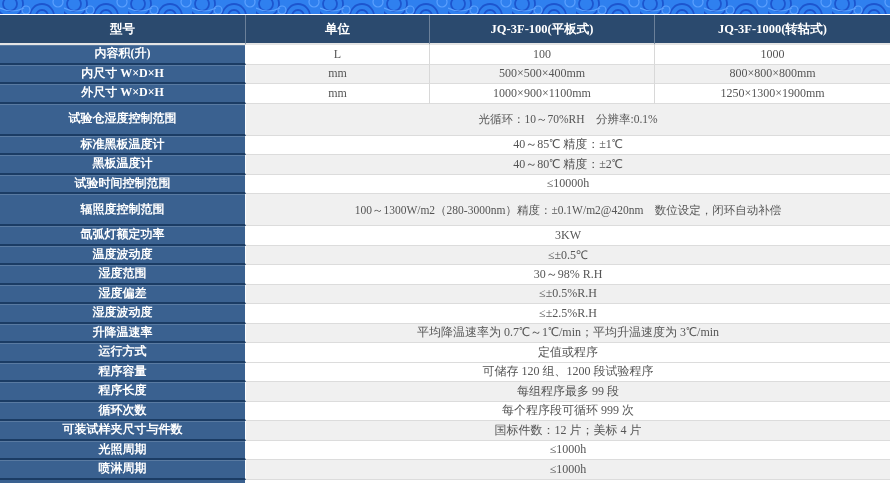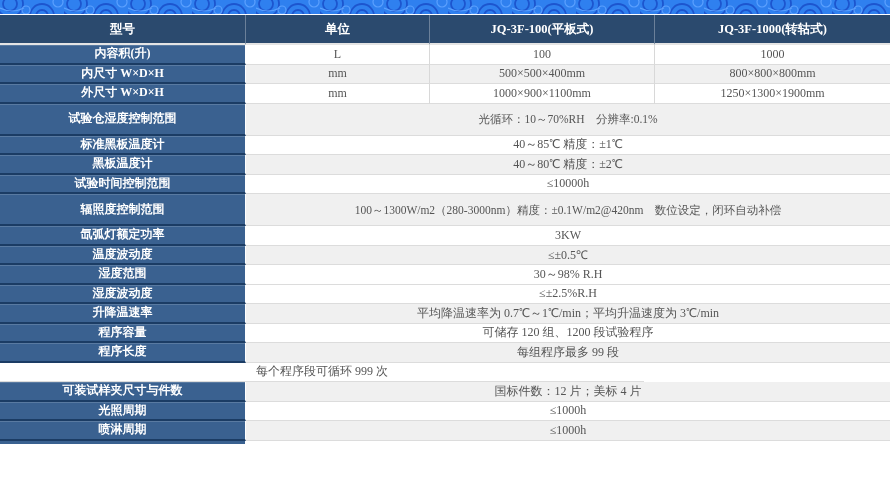--- a/index.html
+++ b/index.html
@@ -128,37 +128,46 @@
           <div class="cell val c-merged">3KW</div>
         </div>
         <div class="row body-row odd">
           <div class="cell label-cell c-label">温度波动度</div>
           <div class="cell val c-merged">≤±0.5℃</div>
         </div>
         <div class="row body-row even">
           <div class="cell label-cell c-label">湿度范围</div>
           <div class="cell val c-merged">30～98% R.H</div>
         </div>
+        <div class="row body-row odd">
+          <div class="cell label-cell c-label">湿度偏差</div>
+          <div class="cell val c-merged">≤±0.5%R.H</div>
+        </div>
         <div class="row body-row even">
           <div class="cell label-cell c-label">湿度波动度</div>
           <div class="cell val c-merged">≤±2.5%R.H</div>
         </div>
         <div class="row body-row odd">
           <div class="cell label-cell c-label">升降温速率</div>
           <div class="cell val c-merged">平均降温速率为 0.7℃～1℃/min；平均升温速度为 3℃/min</div>
+        </div>
+        <div class="row body-row even">
+          <div class="cell label-cell c-label">运行方式</div>
+          <div class="cell val c-merged">定值或程序</div>
         </div>
         <div class="row body-row even">
           <div class="cell label-cell c-label">程序容量</div>
           <div class="cell val c-merged">可储存 120 组、1200 段试验程序</div>
         </div>
         <div class="row body-row odd">
           <div class="cell label-cell c-label">程序长度</div>
           <div class="cell val c-merged">每组程序最多 99 段</div>
         </div>
         <div class="row body-row even">
+          <div class="cell label-cell c-label">循环次数</div>
           <div class="cell val c-merged">每个程序段可循环 999 次</div>
         </div>
         <div class="row body-row odd">
           <div class="cell label-cell c-label">可装试样夹尺寸与件数</div>
           <div class="cell val c-merged">国标件数：12 片；美标 4 片</div>
         </div>
         <div class="row body-row even">
           <div class="cell label-cell c-label">光照周期</div>
           <div class="cell val c-merged">≤1000h</div>
         </div>

